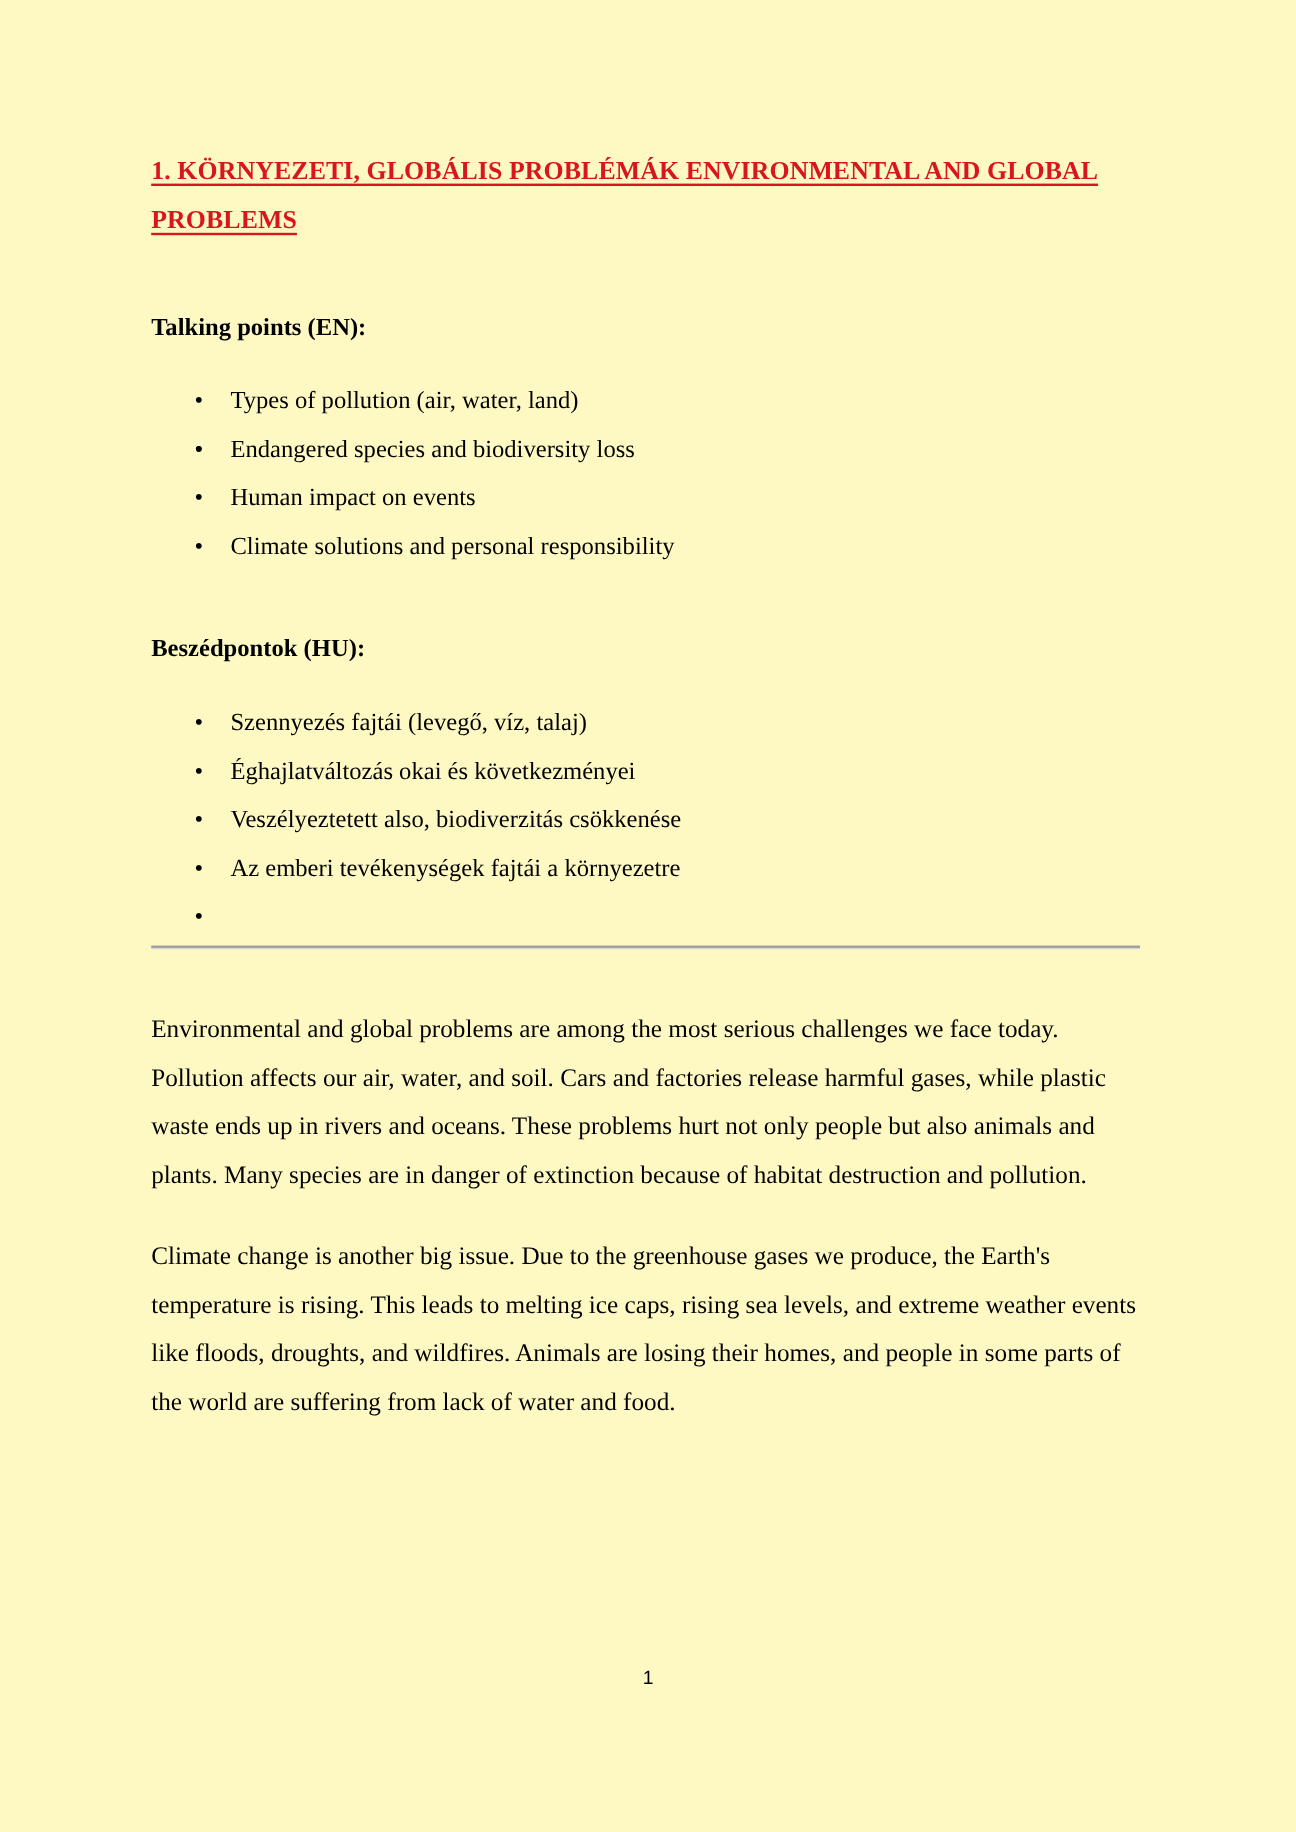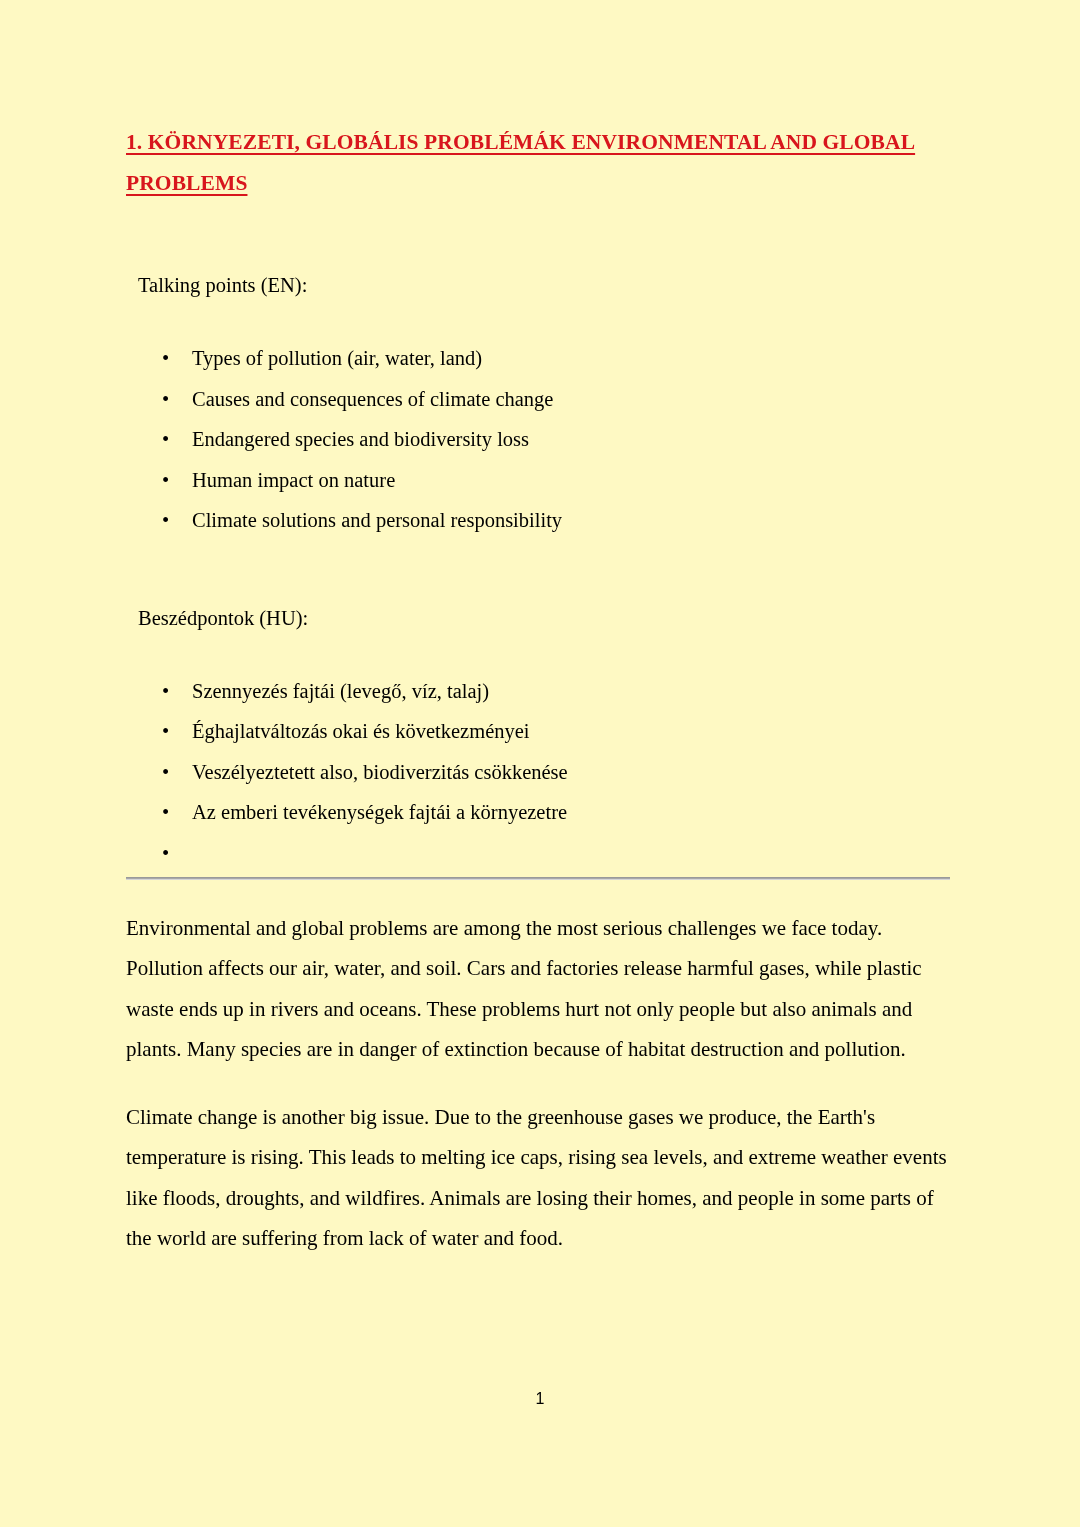--- a/index.html
+++ b/index.html
@@ -38,23 +38,23 @@
     width: 790px;
   }
   .doc-title .title-text {
     text-decoration: underline;
     text-decoration-thickness: 2px;
     text-underline-offset: 4px;
   }
 
   
   .subheading {
-    margin: 12px;
+    margin: 0;
     font-size: 20.5px;
-    font-weight: normal;
+    font-weight: bold;
     line-height: 30px;
     color: #000000;
   }
   .subheading.en { padding-top: 54px; }
   .subheading.hu { padding-top: 50px; }
 
   
   ul.bullets {
     list-style: none;
     margin: 0;
@@ -90,21 +90,21 @@
 
   
   p.body-para {
     margin: 0;
     font-size: 21px;
     line-height: 40.5px;
     color: #000000;
     width: 830px;
     text-align: left;
   }
-  p.body-para.first { padding-top: 28px; }
+  p.body-para.first { padding-top: 46px; }
   p.body-para.second { padding-top: 27px; }
 
   
   .page-number {
     position: absolute;
     left: 0;
     top: 1390px;
     width: 1080px;
     text-align: center;
     font-family: "Liberation Sans", "DejaVu Sans", sans-serif;
@@ -117,23 +117,23 @@
 
 <div class="page">
   <div class="content">
 
     <h1 class="doc-title"><span class="title-text">1. KÖRNYEZETI, GLOBÁLIS PROBLÉMÁK ENVIRONMENTAL AND GLOBAL PROBLEMS</span></h1>
 
     <h2 class="subheading en">Talking points (EN):</h2>
 
     <ul class="bullets en">
       <li><span class="marker">•</span><span>Types of pollution (air, water, land)</span></li>
-      <li><span class="marker">•</span><span>Causes and consequences of climate change</span></li>
+      <li><span class="marker">•</span></li>
       <li><span class="marker">•</span><span>Endangered species and biodiversity loss</span></li>
-      <li><span class="marker">•</span><span>Human impact on nature</span></li>
+      <li><span class="marker">•</span><span>Human impact on events</span></li>
       <li><span class="marker">•</span><span>Climate solutions and personal responsibility</span></li>
     </ul>
 
     <h2 class="subheading hu">Beszédpontok (HU):</h2>
 
     <ul class="bullets hu">
       <li><span class="marker">•</span><span>Szennyezés fajtái (levegő, víz, talaj)</span></li>
       <li><span class="marker">•</span><span>Éghajlatváltozás okai és következményei</span></li>
       <li><span class="marker">•</span><span>Veszélyeztetett also, biodiverzitás csökkenése</span></li>
       <li><span class="marker">•</span><span>Az emberi tevékenységek fajtái a környezetre</span></li>

